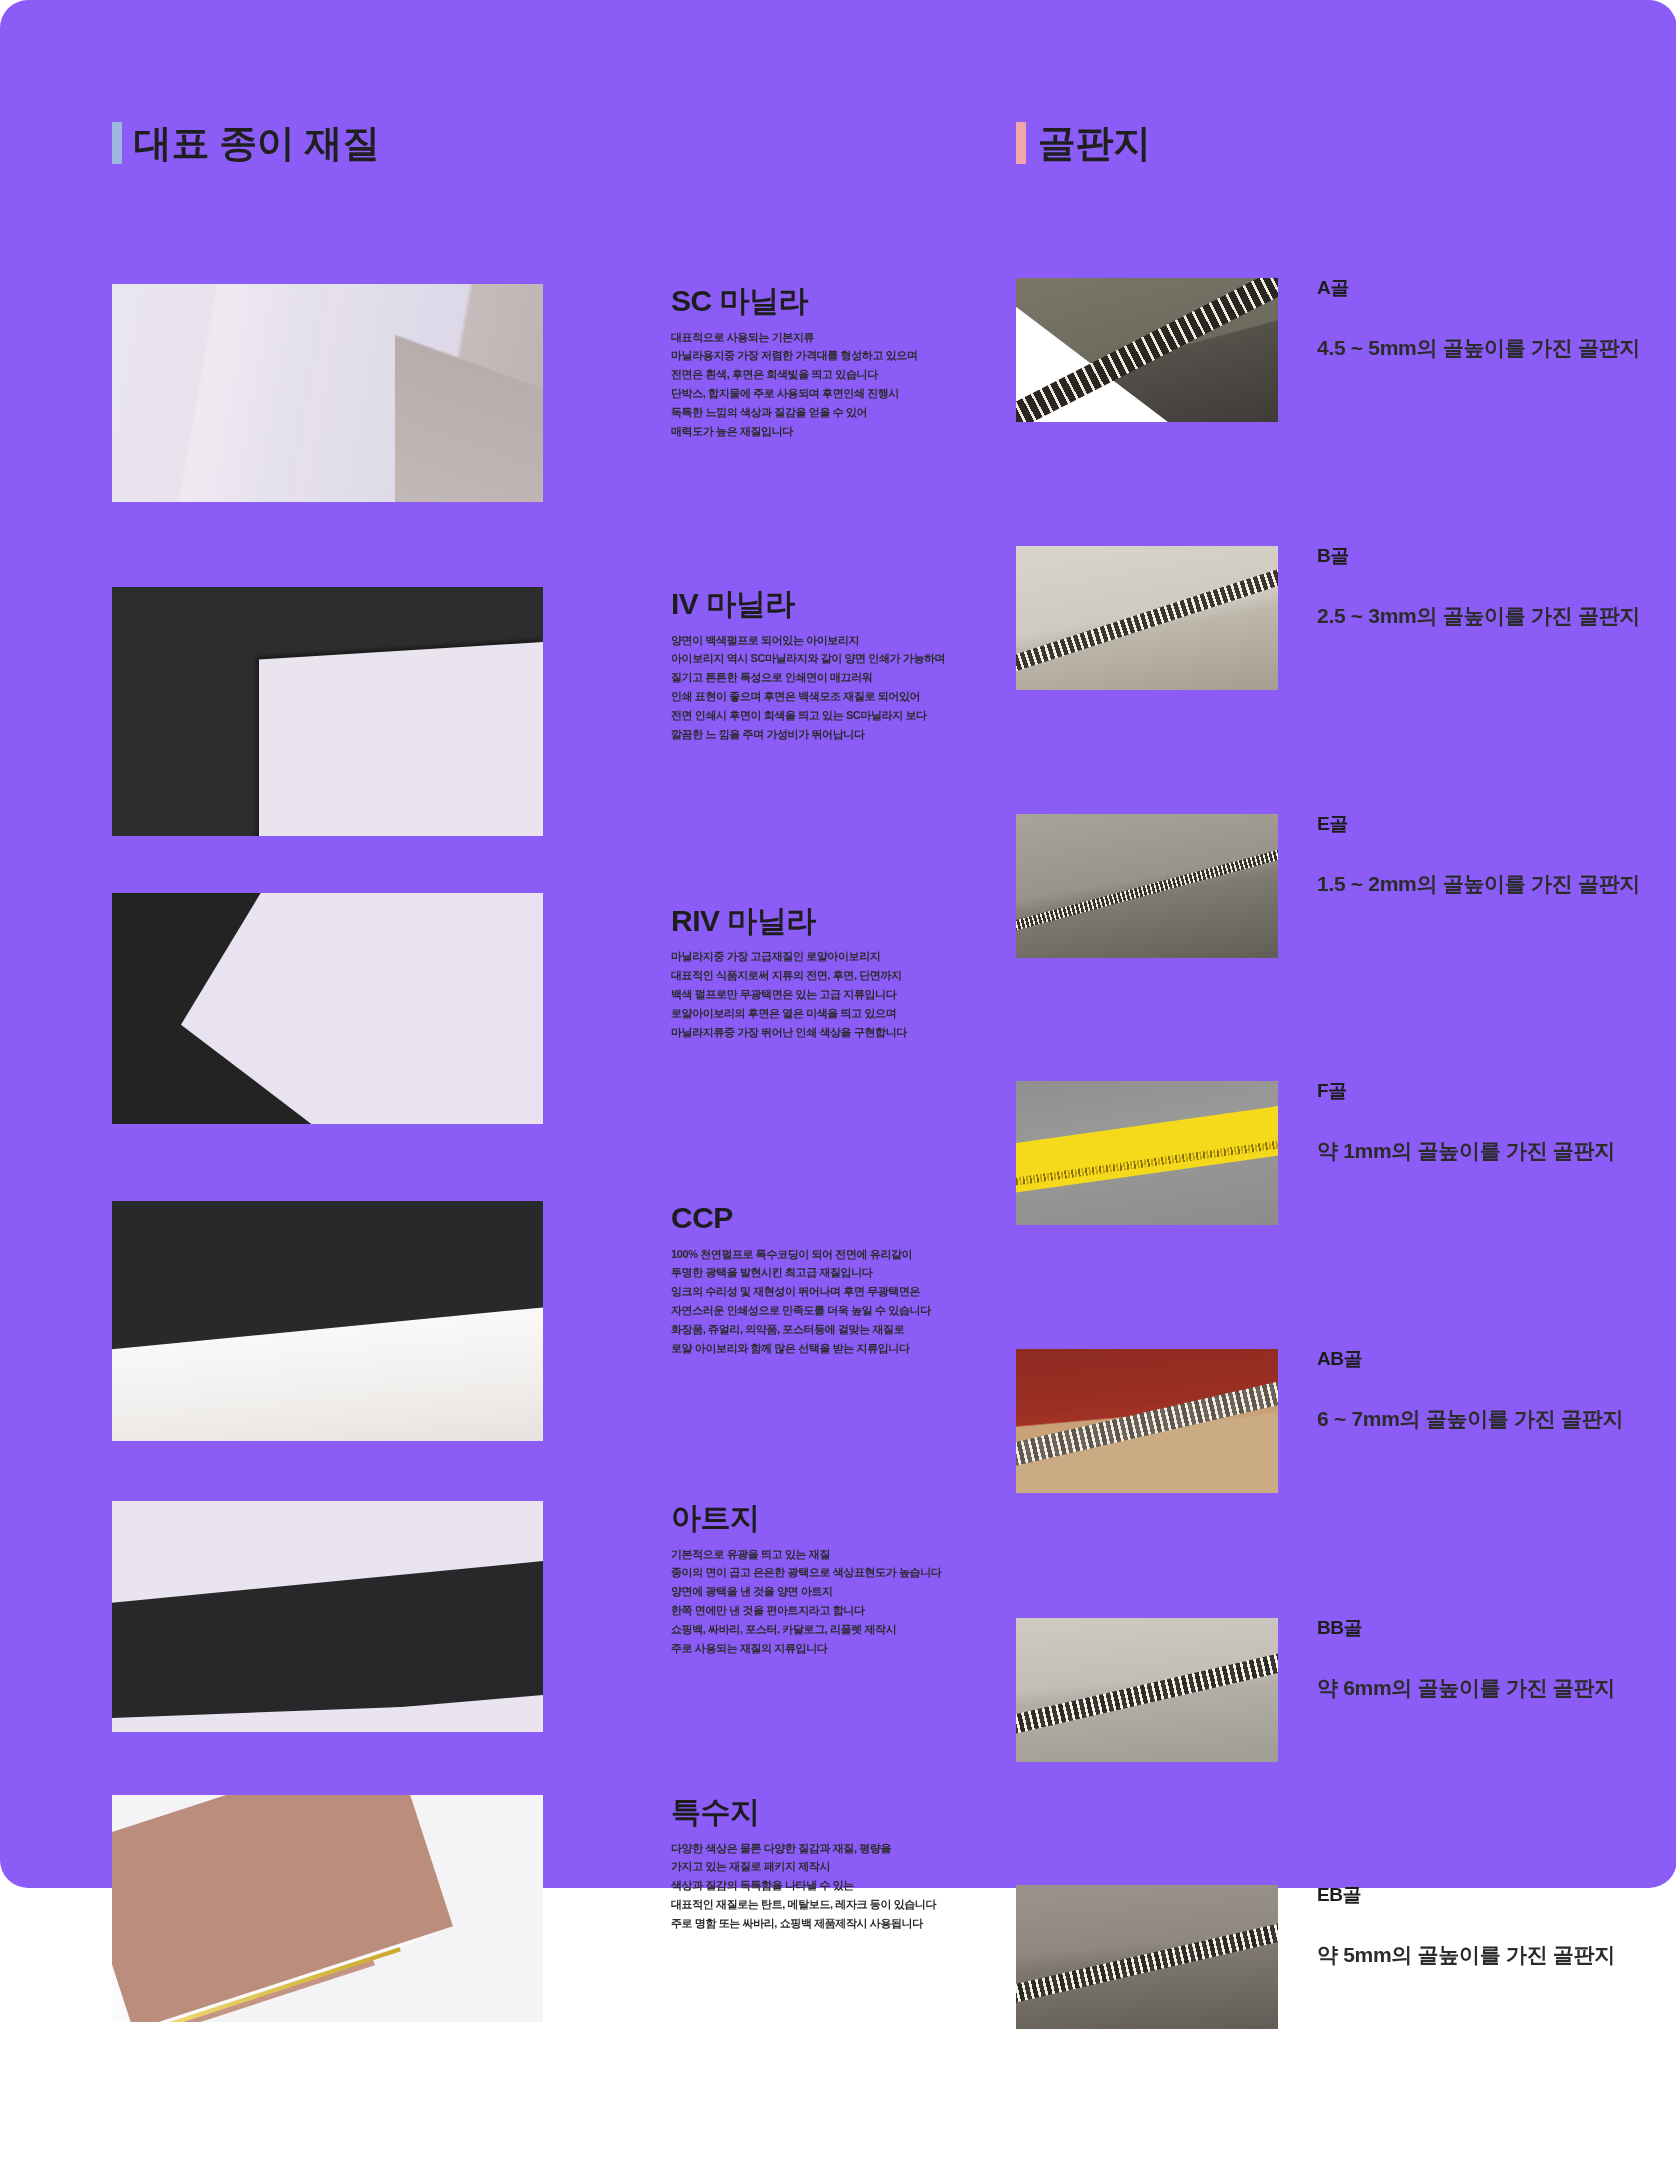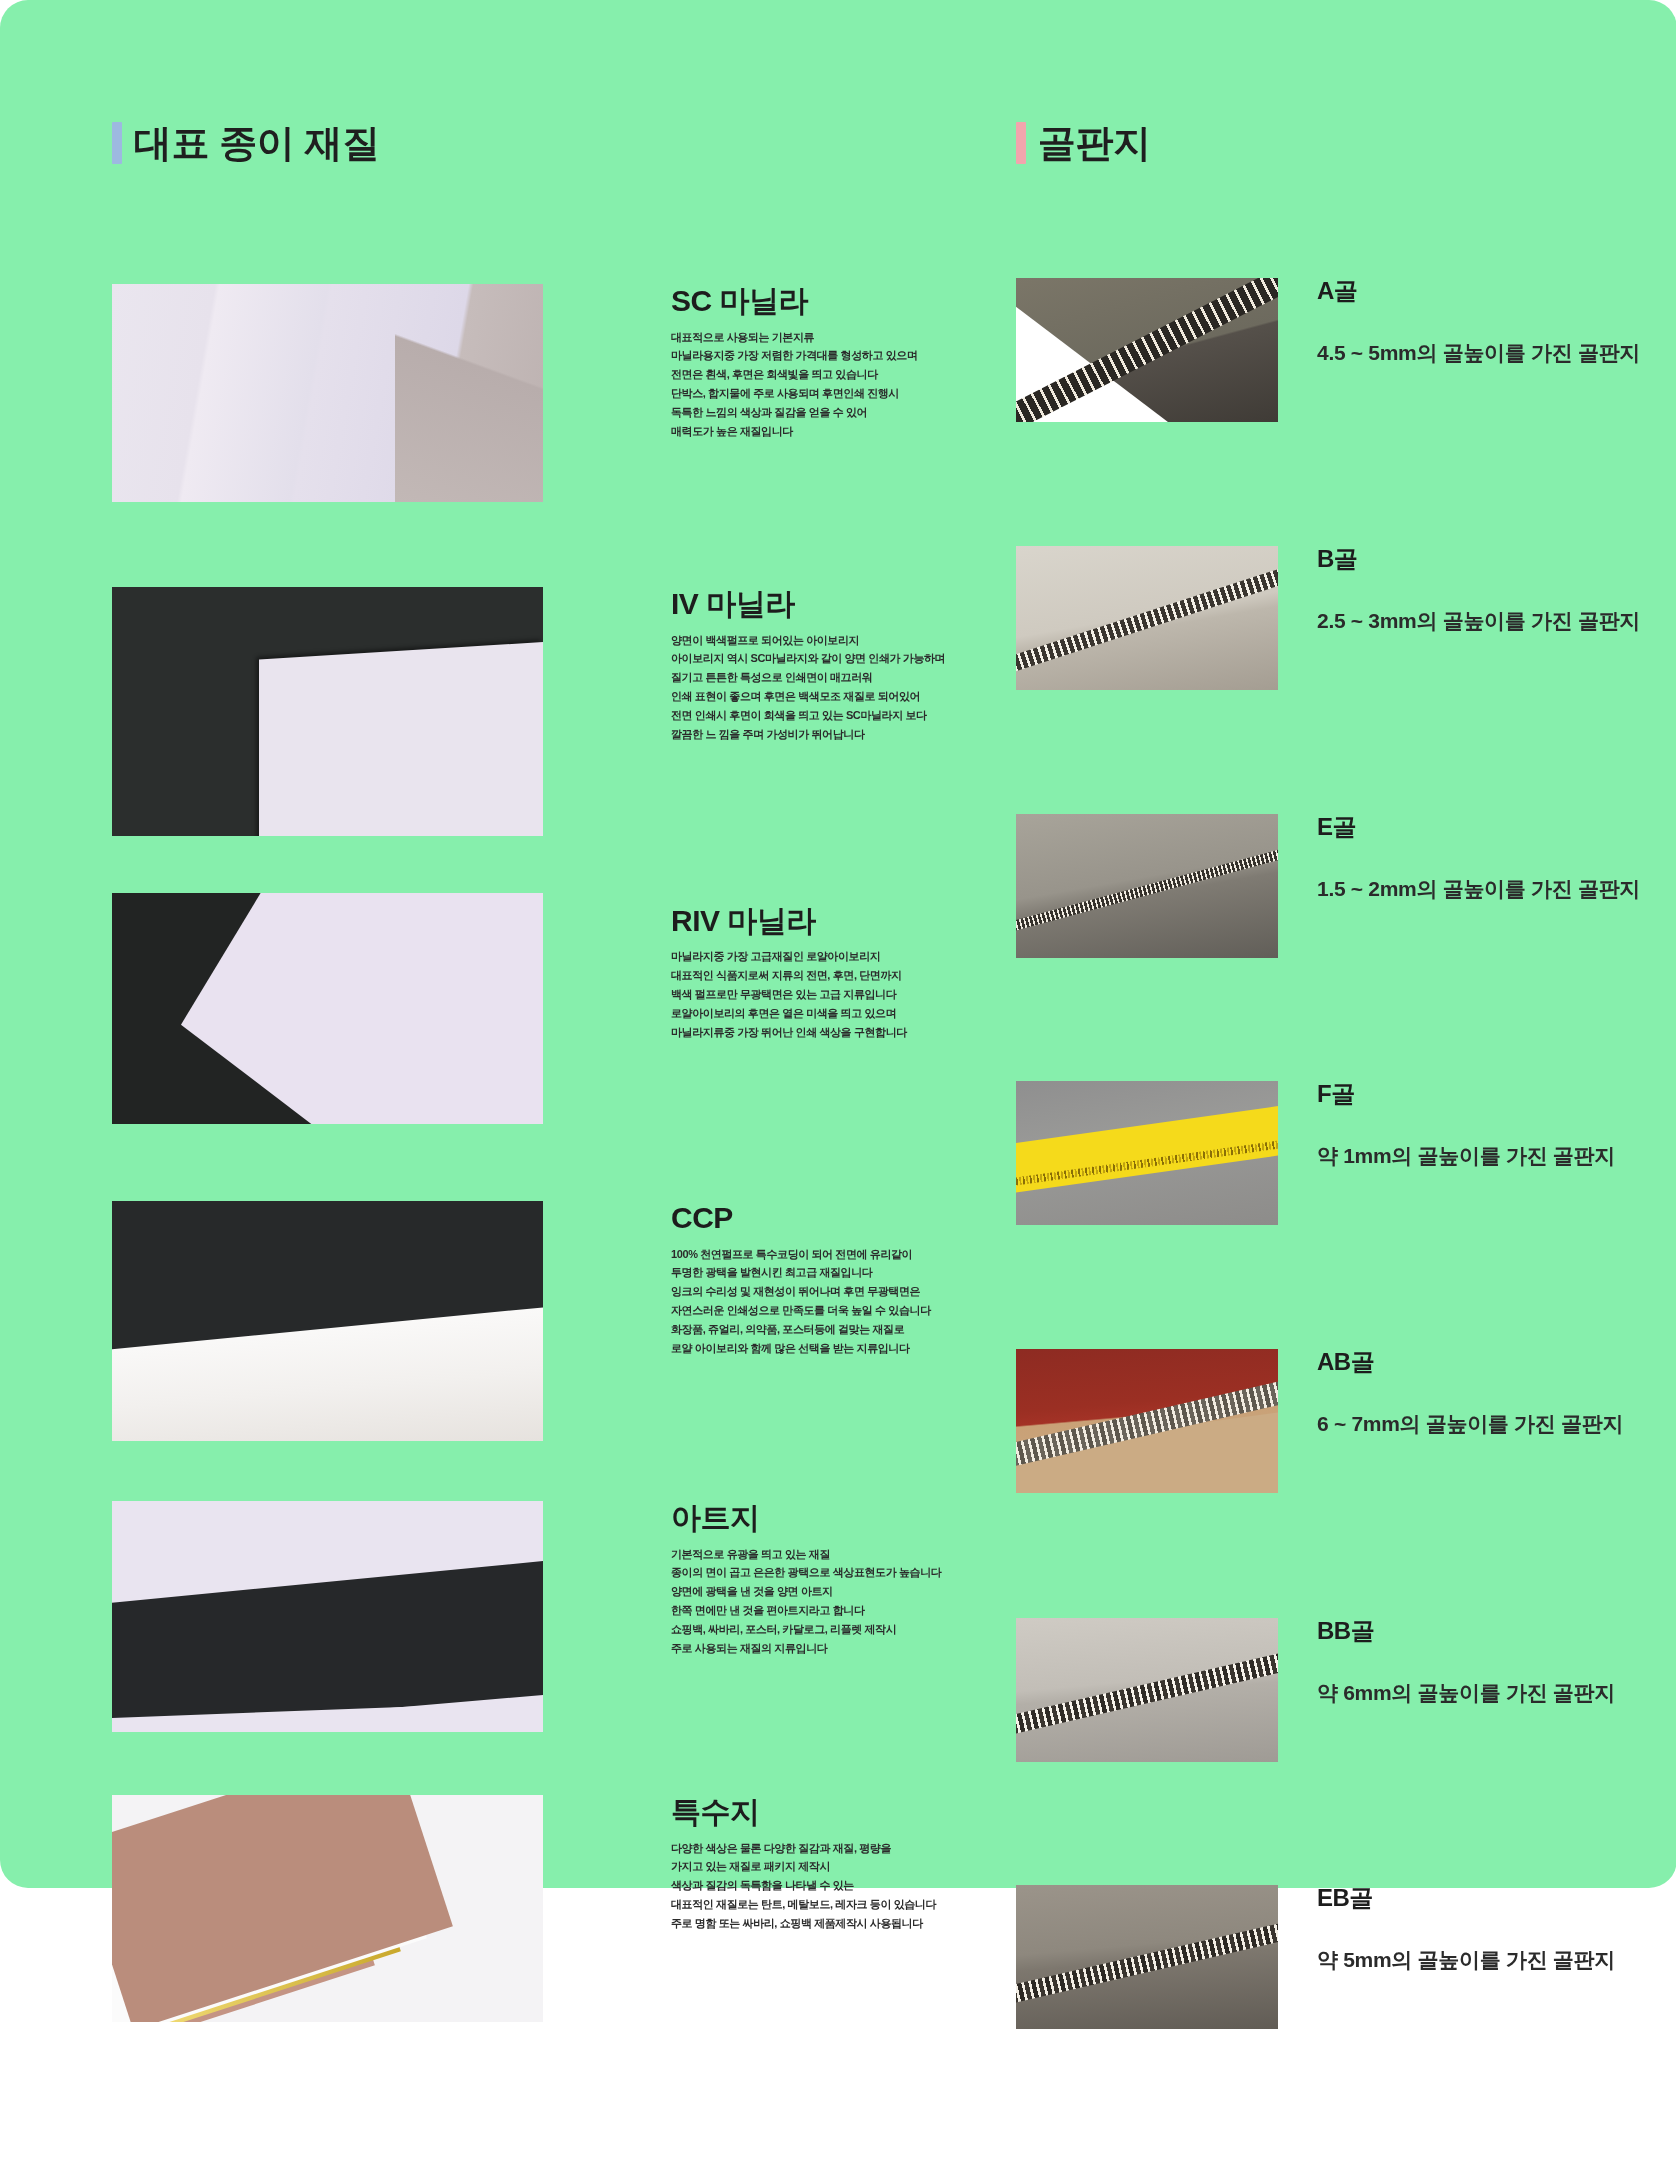--- a/index.html
+++ b/index.html
@@ -2,21 +2,21 @@
 <html style="font-size:14px"><head>
 <meta charset="utf-8">
 <style>
   * { box-sizing: border-box; margin: 0; padding: 0; }
   html, body {
     width: 1677px; height: 2184px;
     background: #ffffff;
     font-family: "Liberation Sans", "DejaVu Sans", sans-serif;
     overflow: hidden;
   }
-  .page { position: relative; width: 1677px; height: 1888px; background:#86efac;border-radius:28px; }
+  .page { position: relative; width: 1677px; height: 1888px; background:#8b5cf6;border-radius:28px; }
 
   
   .sec-head {
     position: absolute;
     display: flex; align-items: center; gap: 12.2px;
   }
   .sec-head .bar { width: 9.6px; height: 42px; border-radius: 0.9px; }
   .sec-head .bar.blue { background: #9db9e0; }
   .sec-head .bar.pink { background: #f2a5ad; }
   .sec-head .txt {
@@ -44,21 +44,21 @@
   }
 
   
   .corr-row { position: absolute; left: 1016px; width: 646px; }
   .corr-row .thumb {
     position: absolute; left: 0; top: 0;
     width: 262px; height: 144px; overflow: hidden; background:#ddd;
   }
   .corr-row .body { position: absolute; left: 301px; top: 0; width: 349px; }
   .corr-row .title {
-    font-size: 24px; font-weight: 700; color: #1d1d1d;
+    font-size: 19px; font-weight: 700; color: #1d1d1d;
     letter-spacing: -0.5px; line-height: 1.1; margin-bottom: 35px;
   }
   .corr-row .desc {
     font-size: 21px; font-weight: 600; color: #2b2b2b;
     letter-spacing: -0.3px; white-space: nowrap;
   }
 
   
   .ph { position:absolute; inset:0; }
 

